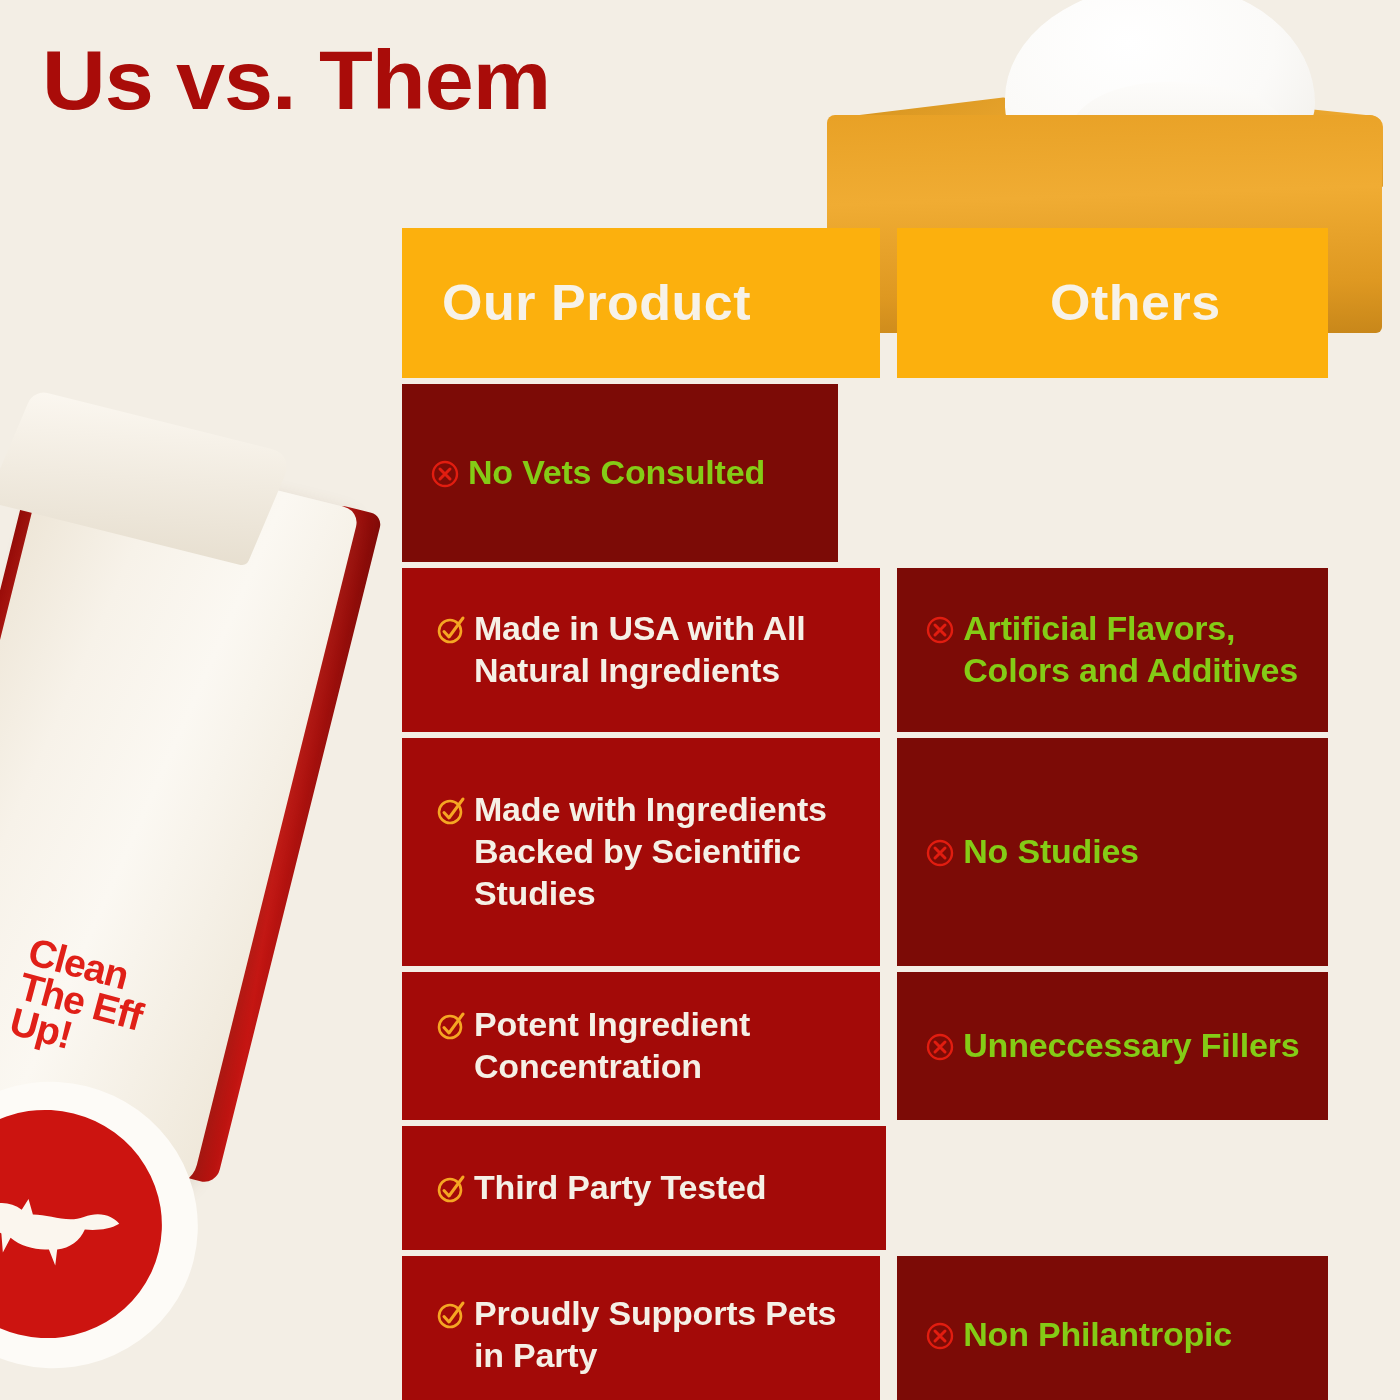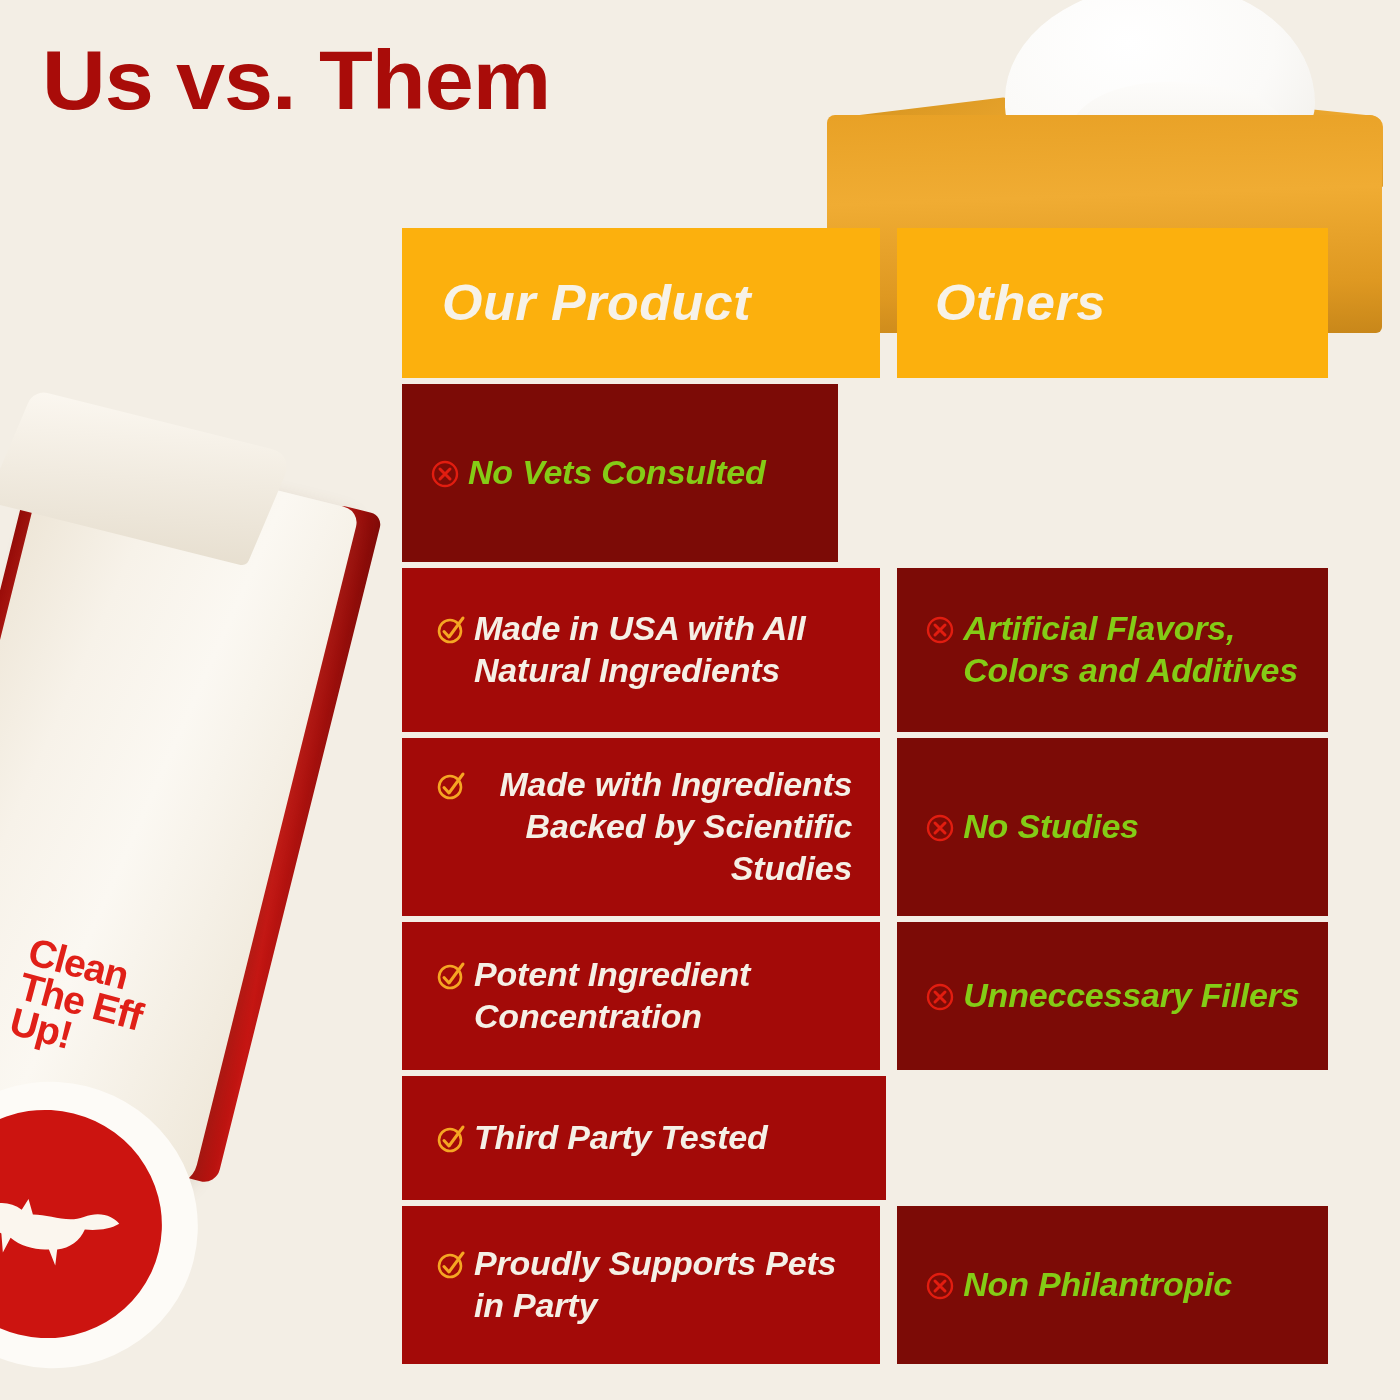--- a/index.html
+++ b/index.html
@@ -60,37 +60,36 @@
     width: 926px;
     z-index: 5;
     display: flex;
     flex-direction: column;
     gap: 6px;
   }
   .table-row {
     display: flex;
     gap: 17px;
     width: 100%;
-    font-style: italic;
   }
   .cell {
     display: flex;
     align-items: center;
   }
   .cell-ours   { width: 484px; }
   .cell-theirs { width: 436px; }
 
   
   .header-row .cell {
     background: #FCB00D;
     height: 150px;
     align-items: center;
     padding-left: 40px;
   }
-  .header-row .cell-theirs { padding-left: 38px; }
+  .header-row .cell-theirs { padding-left: 38px; justify-content: center; }
   .header-text {
     font-size: 50px;
     font-weight: 900;
     letter-spacing: 0.5px;
     color: #F7F2E8;
     line-height: 1;
     transform: scaleX(1.04);
     transform-origin: left center;
     white-space: nowrap;
   }
@@ -99,21 +98,21 @@
   .body-row .cell-ours {
     background: #A30A08;
     padding: 22px 28px 22px 34px;
   }
   .body-row .cell-theirs {
     background: #7C0B06;
     padding: 22px 22px 22px 28px;
   }
   .row-h-1 .cell { height: 178px; }
   .row-h-2 .cell { height: 164px; }
-  .row-h-3 .cell { height: 178px; text-align: right; }
+  .row-h-3 .cell { height: 228px; }
   .row-h-4 .cell { height: 148px; }
   .row-h-5 .cell { height: 124px; }
   .row-h-6 .cell { height: 158px; }
 
   .item {
     display: flex;
     align-items: flex-start;
     gap: 8px;
   }
   .item-text {

